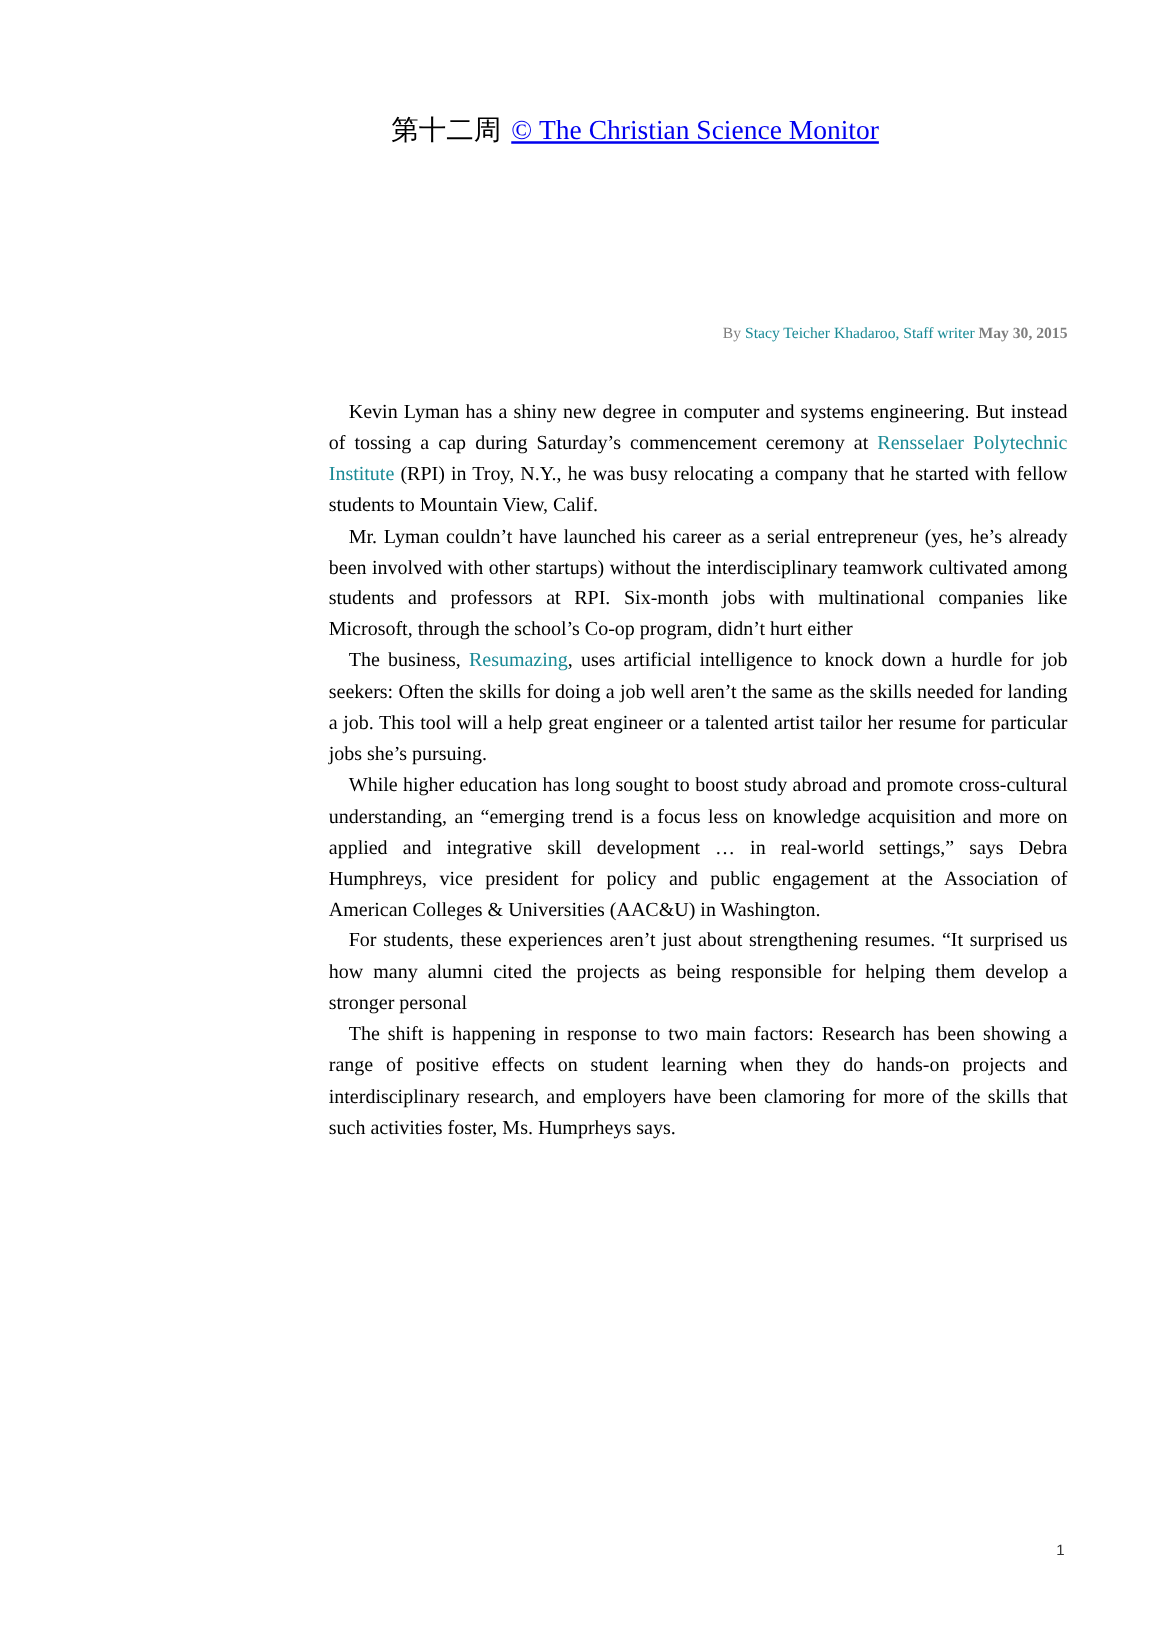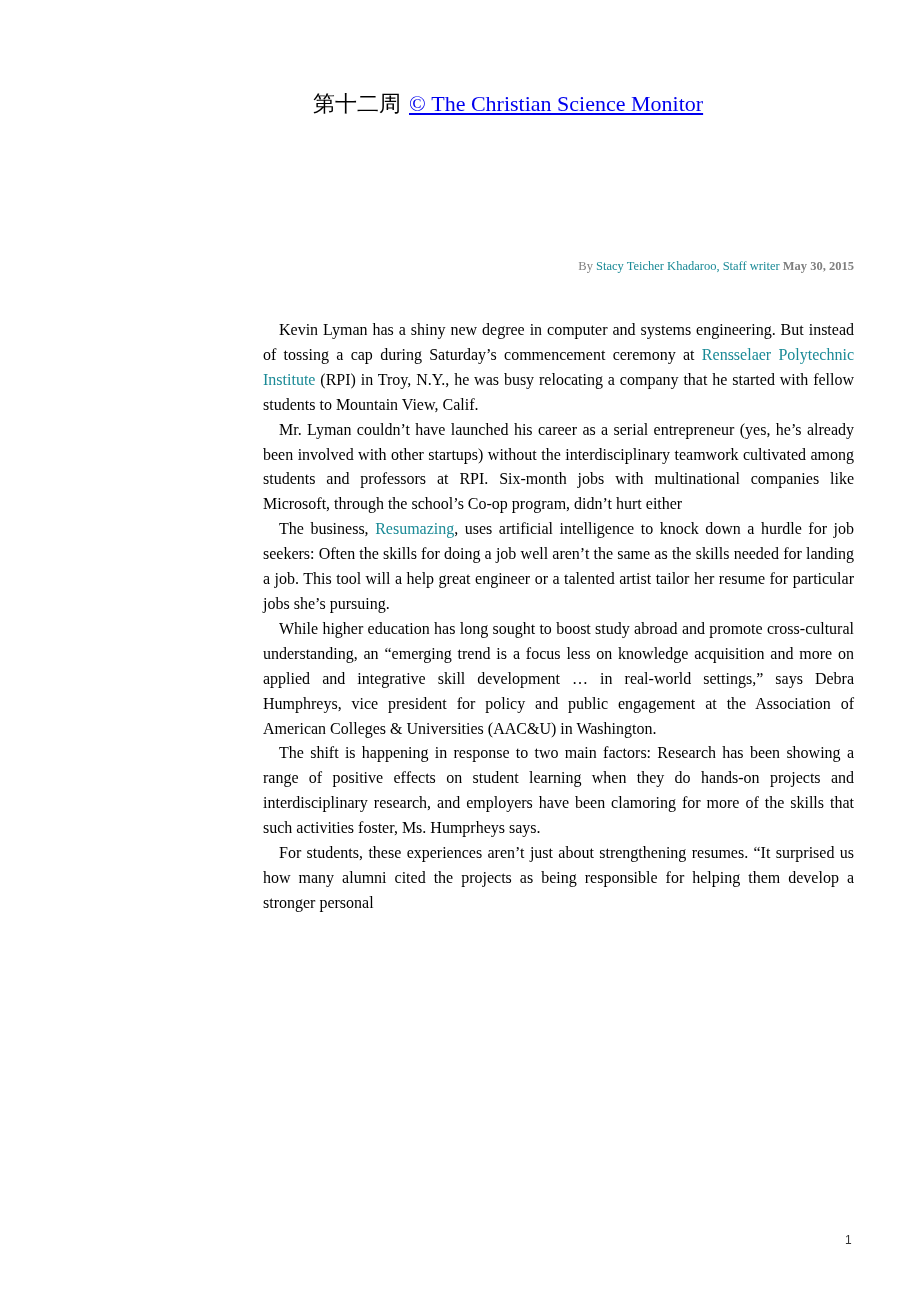--- a/index.html
+++ b/index.html
@@ -106,19 +106,19 @@
     <span class="by">By</span>
     <span class="author">Stacy Teicher Khadaroo, Staff writer</span>
     <span class="date">May 30, 2015</span>
   </div>
 
   <div class="article">
     <p><span>Kevin Lyman has a shiny new degree in computer and systems engineering. But instead of tossing a cap during Saturday’s commencement ceremony at </span><span class="link">Rensselaer Polytechnic Institute</span><span> (RPI) in Troy, N.Y., he was busy relocating a company that he started with fellow students to Mountain View, Calif.</span></p>
     <p>Mr. Lyman couldn’t have launched his career as a serial entrepreneur (yes, he’s already been involved with other startups) without the interdisciplinary teamwork cultivated among students and professors at RPI. Six-month jobs with multinational companies like Microsoft, through the school’s Co-op program, didn’t hurt either</p>
     <p><span>The business, </span><span class="link">Resumazing</span><span>, uses artificial intelligence to knock down a hurdle for job seekers: Often the skills for doing a job well aren’t the same as the skills needed for landing a job. This tool will a help great engineer or a talented artist tailor her resume for particular jobs she’s pursuing.</span></p>
     <p>While higher education has long sought to boost study abroad and promote cross-cultural understanding, an “emerging trend is a focus less on knowledge acquisition and more on applied and integrative skill development … in real-world settings,” says Debra Humphreys, vice president for policy and public engagement at the Association of American Colleges &amp; Universities (AAC&amp;U) in Washington.</p>
+    <p>For students, these experiences aren’t just about strengthening resumes. “It surprised us how many alumni cited the projects as being responsible for helping them develop a stronger personal</p>
     <p>The shift is happening in response to two main factors: Research has been showing a range of positive effects on student learning when they do hands-on projects and interdisciplinary research, and employers have been clamoring for more of the skills that such activities foster, Ms. Humprheys says.</p>
-    <p>For students, these experiences aren’t just about strengthening resumes. “It surprised us how many alumni cited the projects as being responsible for helping them develop a stronger personal</p>
   </div>
 
   <div class="page-number">1</div>
 
 </div>
 
 </body></html>

